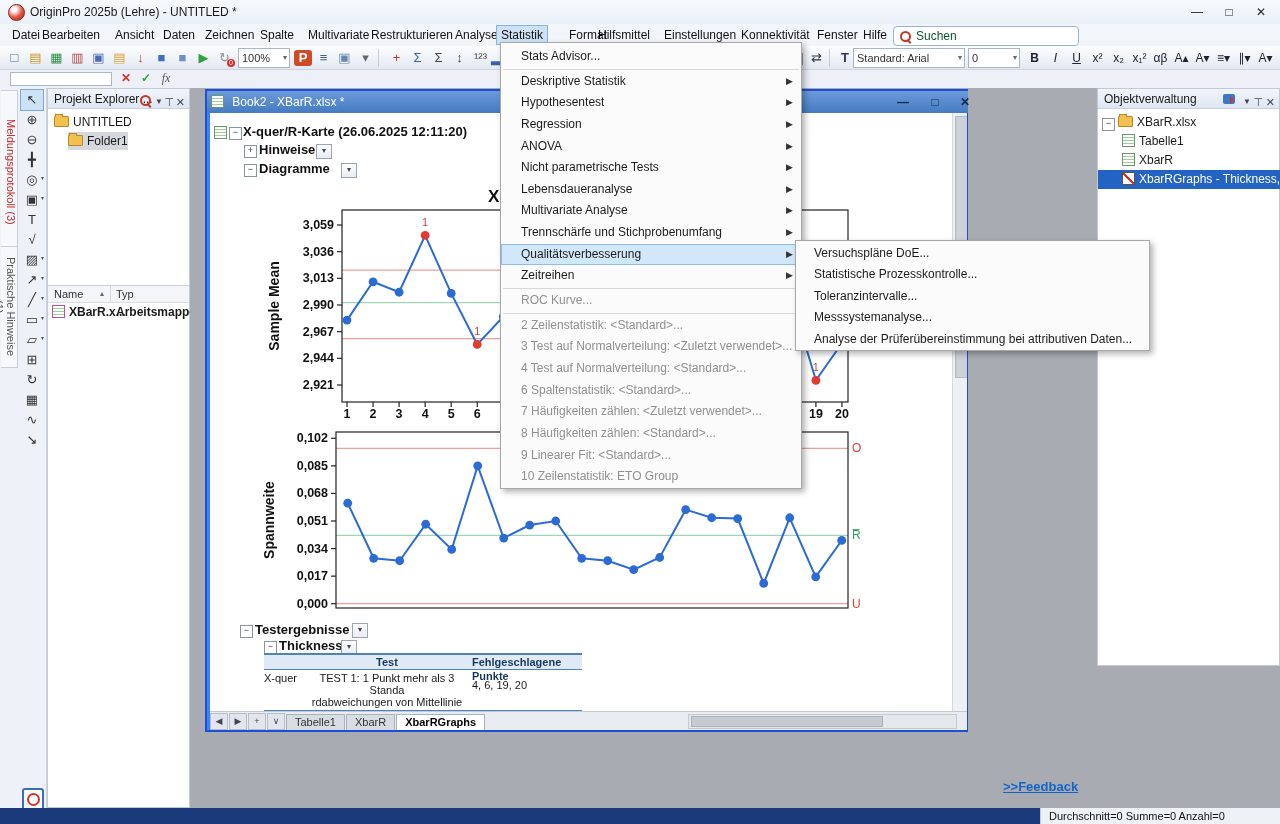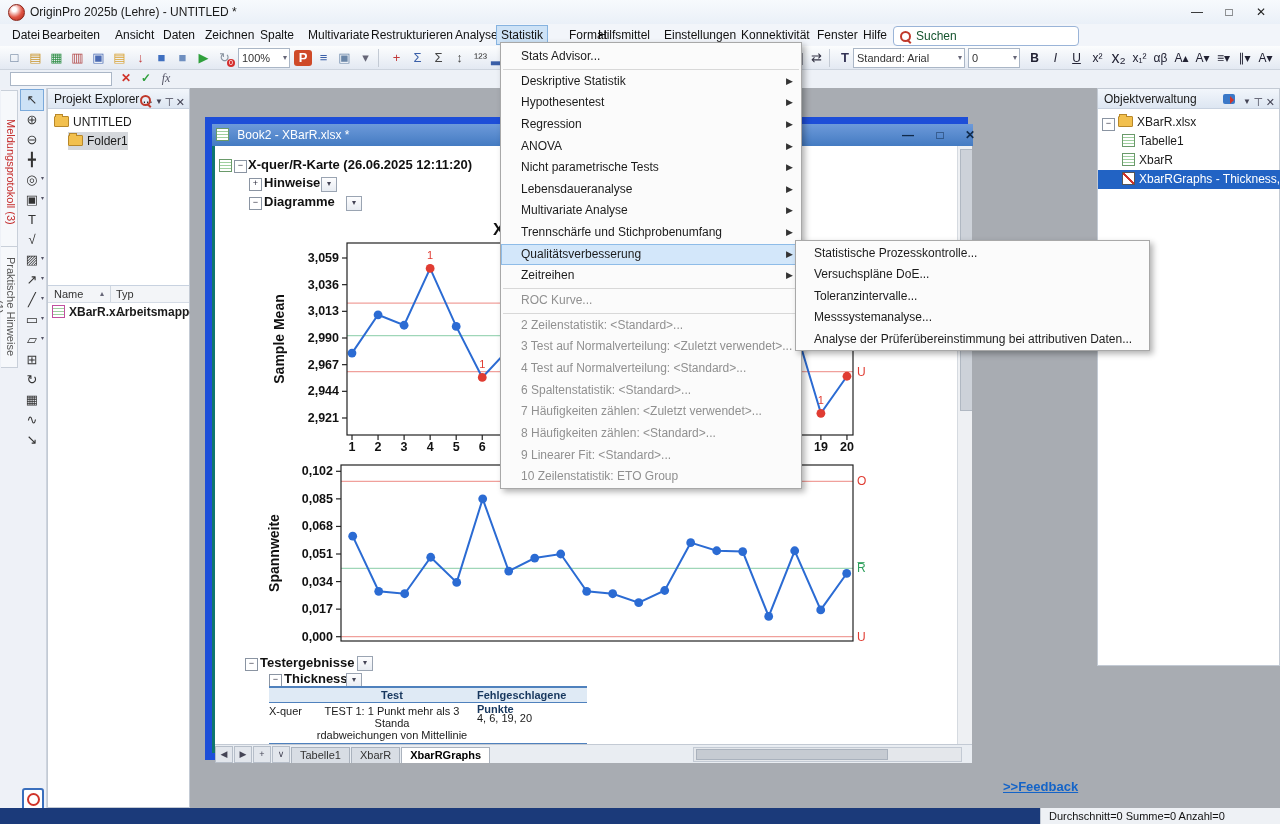--- a/index.html
+++ b/index.html
@@ -47,21 +47,21 @@
 .tree-row.psel{background:#d5d8dc;}
 #pe-hdr{position:absolute;left:0;top:196px;width:141px;height:16px;background:#f3f5f8;border-top:1px solid #c8d2e0;border-bottom:1px solid #d5dce6;font-size:11px;line-height:16px;color:#333;}
 .sheet-ic{display:inline-block;width:11px;height:11px;background:
  repeating-linear-gradient(0deg,#fff 0 2px,#9fcf9f 2px 3px),
  repeating-linear-gradient(90deg,rgba(255,255,255,0) 0 2px,rgba(120,190,120,.8) 2px 3px);
  border:1px solid #6a9a6a;vertical-align:-2px;margin-right:4px;}
 .sheet-ic.book{border:1px solid #c050a0;}
 .graph-ic{display:inline-block;width:11px;height:11px;border:1px solid #555;background:linear-gradient(45deg,transparent 42%,#d0342a 42%,#d0342a 58%,transparent 58%),#fff;vertical-align:-2px;margin-right:4px;}
 
 #mdi{left:190px;top:88px;width:907px;height:720px;background:#a8acb2;}
-#book2{left:205px;top:117px;width:763px;height:643px;background:#0f766e;border:7px solid #1d4ed8;box-sizing:border-box;}
+#book2{left:205px;top:89px;width:763px;height:643px;background:#3b82f6;border:2px solid #1d4ed8;box-sizing:border-box;}
 #b2-title{position:absolute;left:0;top:0;width:761px;height:22px;background:linear-gradient(#6d9ada,#447bc2);color:#fff;font-size:12px;line-height:22px;}
 .b2btn{position:absolute;top:0;width:28px;height:22px;text-align:center;line-height:22px;color:#102a4a;font-weight:bold;font-size:12px;}
 #b2-body{position:absolute;left:3px;top:22px;width:757px;height:598px;background:#fff;overflow:hidden;}
 #b2-tabs{position:absolute;left:3px;top:620px;width:757px;height:18px;background:#e9edf2;border-top:1px solid #c3cad4;display:flex;align-items:flex-end;}
 .shtab{height:15px;line-height:15px;padding:0 8px;font-size:11px;background:#d8dde4;border:1px solid #aab2bd;border-bottom:none;margin-right:1px;color:#333;flex:0 0 auto;}
 .shtab.on{background:#fff;font-weight:bold;color:#000;}
 .tabnav{width:16px;height:15px;line-height:15px;text-align:center;font-size:9px;background:#e2e6ec;border:1px solid #b6bec9;margin-right:1px;color:#445;flex:0 0 auto;}
 #b2-hscroll{position:absolute;left:478px;bottom:1px;width:267px;height:13px;background:#e4e7eb;border:1px solid #c3cad4;}
 #b2-hthumb{position:absolute;left:2px;top:1px;width:190px;height:9px;background:#c6cbd2;border:1px solid #aab2bd;}
 #b2-vscroll{position:absolute;left:742px;top:0;width:15px;height:598px;background:#eef0f3;border-left:1px solid #d5dae0;}
@@ -177,21 +177,21 @@
       </span>
     <span class="tbsep"></span>
     <span class="tbi" style="width:16px;font-weight:bold;color:#335;">T</span>
     <span class="combo" style="width:104px;"><span>Standard: Arial</span><span class="ca">▾</span></span>
     <span class="combo" style="width:44px;margin-left:3px;"><span>0</span><span class="ca">▾</span></span>
     <span id="tb-fmt" style="display:flex;margin-left:4px;">
         <span class="tbi" style="font-size: 12px; color: rgb(34, 34, 51); font-weight: bold;">B</span>
         <span class="tbi" style="font-size: 12px; color: rgb(34, 34, 51); font-style: italic;">I</span>
         <span class="tbi" style="font-size: 12px; color: rgb(34, 34, 51); text-decoration: underline;">U</span>
         <span class="tbi" style="font-size: 12px; color: rgb(34, 34, 51);">x²</span>
-        <span class="tbi" style="font-size: 16px; color: rgb(34, 34, 51);">x₂</span>
+        <span class="tbi" style="font-size: 12px; color: rgb(34, 34, 51);">x₂</span>
         <span class="tbi" style="font-size: 12px; color: rgb(34, 34, 51);">x₁²</span>
         <span class="tbi" style="font-size: 12px; color: rgb(34, 34, 51);">αβ</span>
         <span class="tbi" style="font-size: 12px; color: rgb(34, 34, 51);">A▴</span>
         <span class="tbi" style="font-size: 12px; color: rgb(34, 34, 51);">A▾</span>
         <span class="tbi" style="font-size: 12px; color: rgb(34, 34, 51);">≡▾</span>
         <span class="tbi" style="font-size: 12px; color: rgb(34, 34, 51);">∥▾</span>
         <span class="tbi" style="font-size: 12px; color: rgb(34, 34, 51);">A▾</span>
       </span>
   </span>
 </div>
@@ -490,18 +490,18 @@
     <div class="mi gray">2 Zeilenstatistik: &lt;Standard&gt;...</div>
     <div class="mi gray">3 Test auf Normalverteilung: &lt;Zuletzt verwendet&gt;...</div>
     <div class="mi gray">4 Test auf Normalverteilung: &lt;Standard&gt;...</div>
     <div class="mi gray">6 Spaltenstatistik: &lt;Standard&gt;...</div>
     <div class="mi gray">7 Häufigkeiten zählen: &lt;Zuletzt verwendet&gt;...</div>
     <div class="mi gray">8 Häufigkeiten zählen: &lt;Standard&gt;...</div>
     <div class="mi gray">9 Linearer Fit: &lt;Standard&gt;...</div>
     <div class="mi gray">10 Zeilenstatistik: ETO Group</div>
   </div>
 <div class="menu" id="qual-menu">
+    <div class="mi">Versuchspläne DoE...</div>
     <div class="mi">Statistische Prozesskontrolle...</div>
-    <div class="mi">Versuchspläne DoE...</div>
     <div class="mi">Toleranzintervalle...</div>
     <div class="mi">Messsystemanalyse...</div>
     <div class="mi">Analyse der Prüferübereinstimmung bei attributiven Daten...</div>
   </div>
 
 </body></html>

